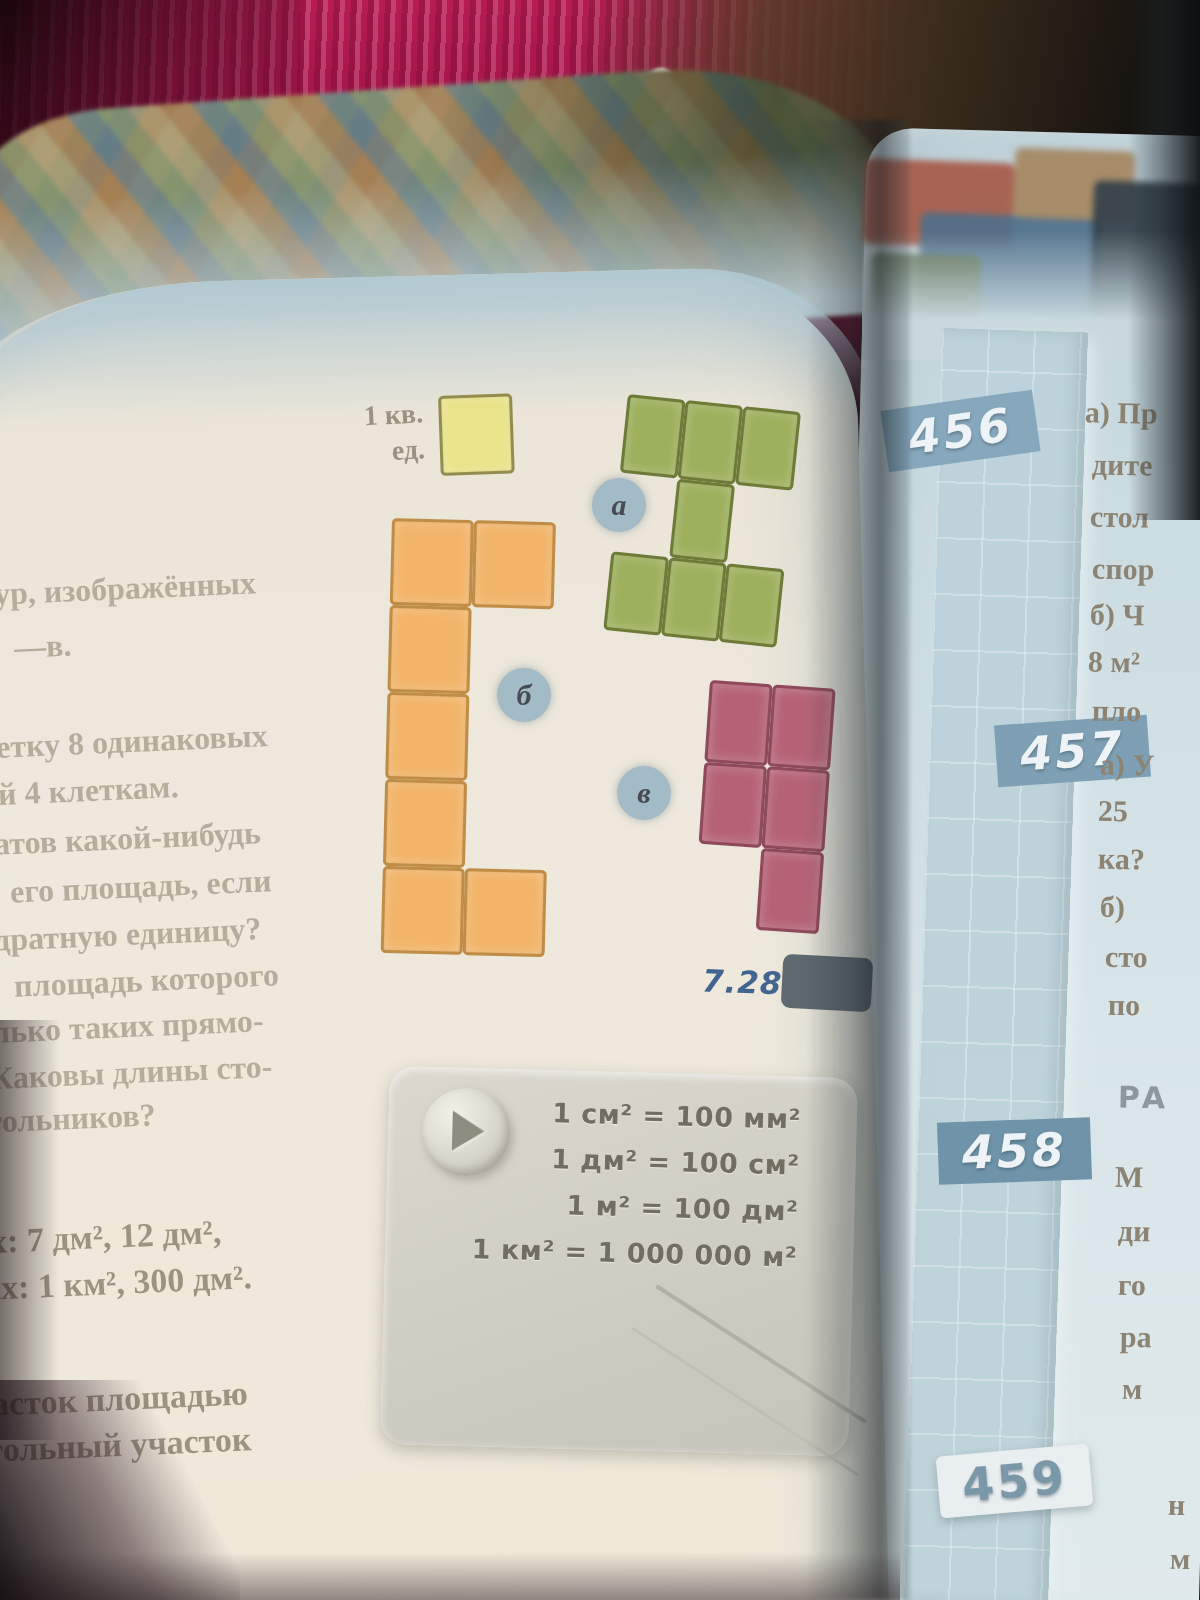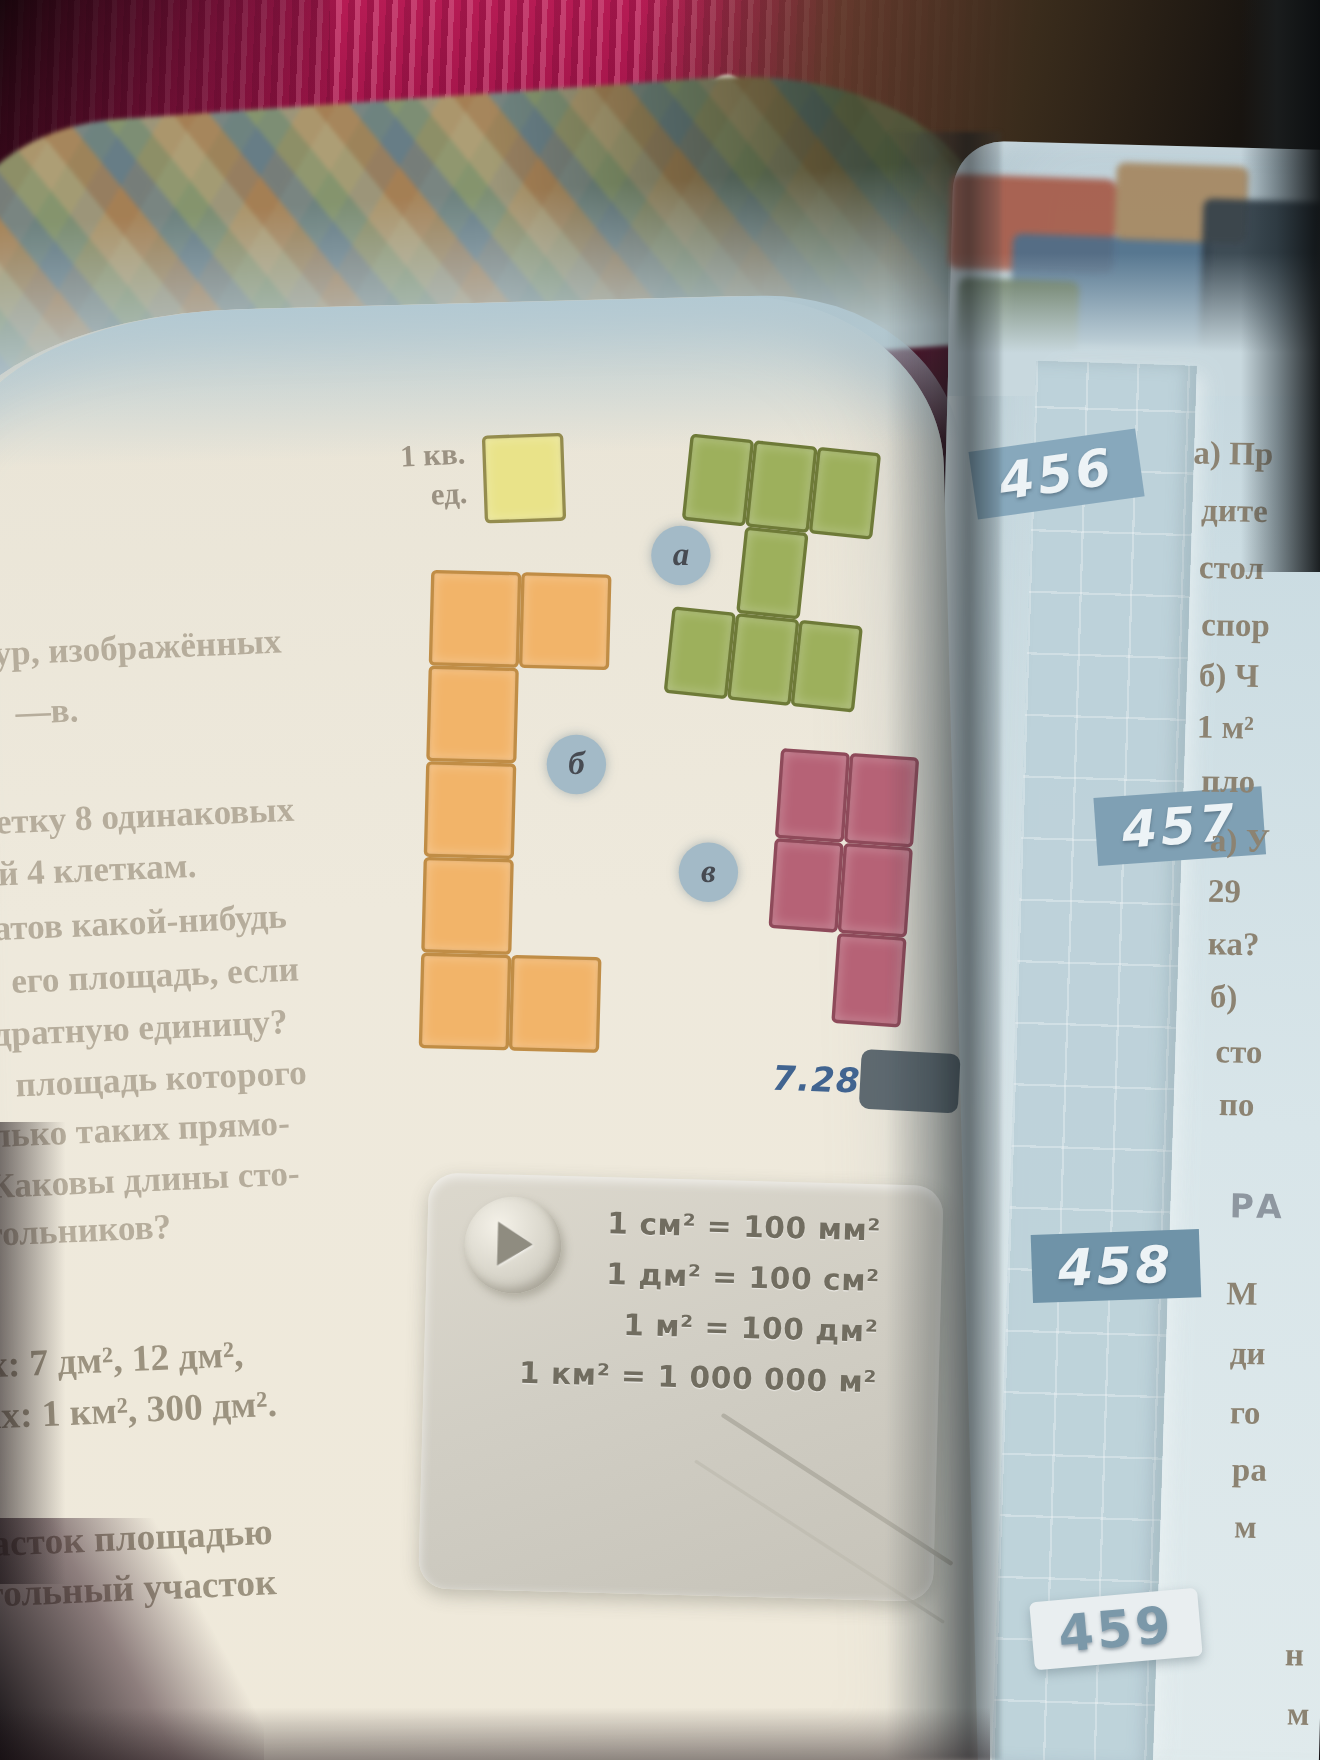--- a/index.html
+++ b/index.html
@@ -149,25 +149,25 @@
   <div class="badge badge-456">456</div>
   <div class="badge badge-457">457</div>
   <div class="badge badge-458">458</div>
   <div class="badge badge-459">459</div>
 
   <div class="rfrag" style="left:1085px;top:396px">а) Пр</div>
   <div class="rfrag" style="left:1092px;top:448px">дите</div>
   <div class="rfrag" style="left:1090px;top:500px">стол</div>
   <div class="rfrag" style="left:1092px;top:552px">спор</div>
   <div class="rfrag" style="left:1090px;top:598px">б) Ч</div>
-  <div class="rfrag" style="left:1088px;top:645px">1 м²</div>
+  <div class="rfrag" style="left:1088px;top:645px">8 м²</div>
   <div class="rfrag" style="left:1092px;top:694px">пло</div>
 
   <div class="rfrag" style="left:1100px;top:748px">а) У</div>
-  <div class="rfrag" style="left:1098px;top:794px">29</div>
+  <div class="rfrag" style="left:1098px;top:794px">25</div>
   <div class="rfrag" style="left:1098px;top:842px">ка?</div>
   <div class="rfrag" style="left:1100px;top:890px">б)</div>
   <div class="rfrag" style="left:1105px;top:940px">сто</div>
   <div class="rfrag" style="left:1108px;top:988px">по</div>
 
   <div class="rhead" style="left:1118px;top:1080px">РА</div>
 
   <div class="rfrag" style="left:1115px;top:1160px">М</div>
   <div class="rfrag" style="left:1118px;top:1214px">ди</div>
   <div class="rfrag" style="left:1118px;top:1268px">го</div>

